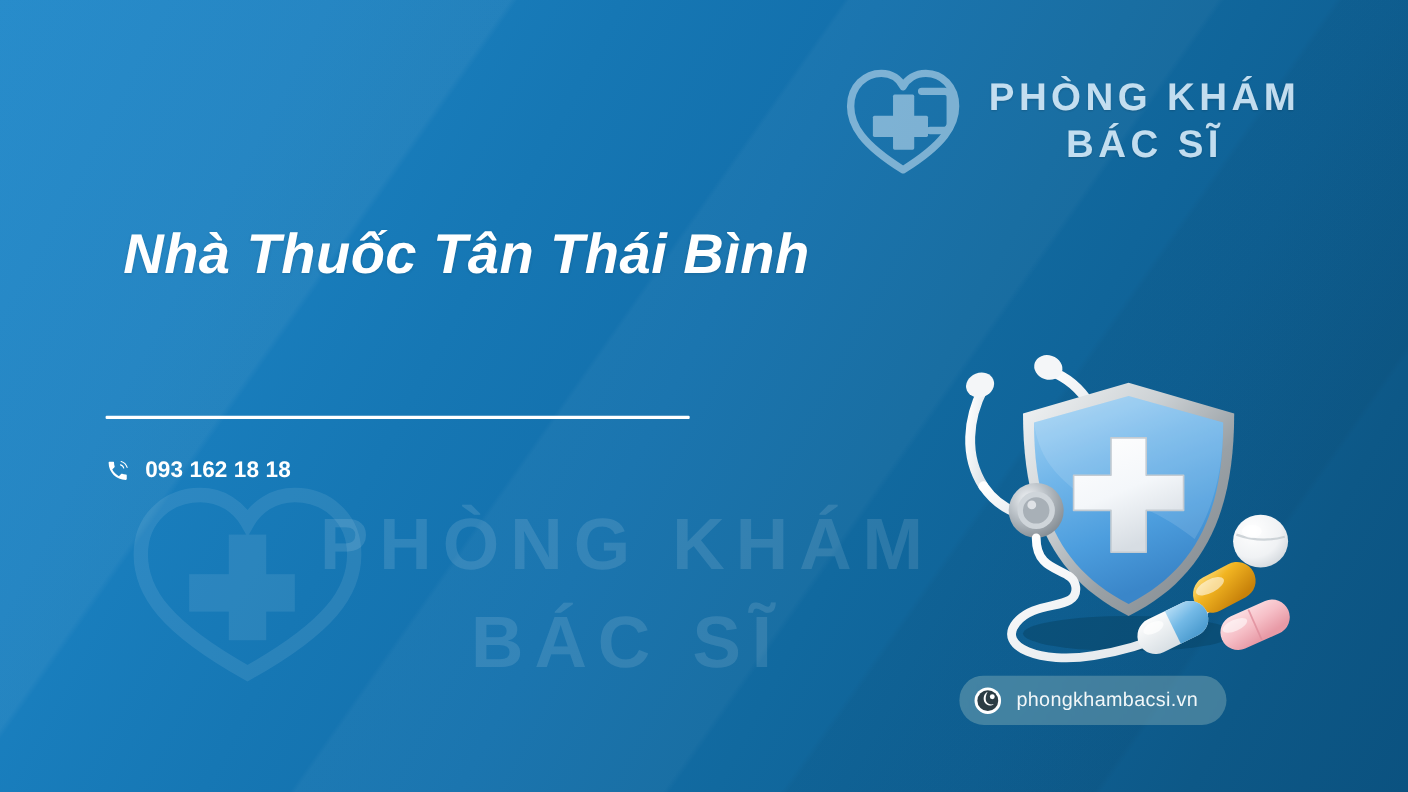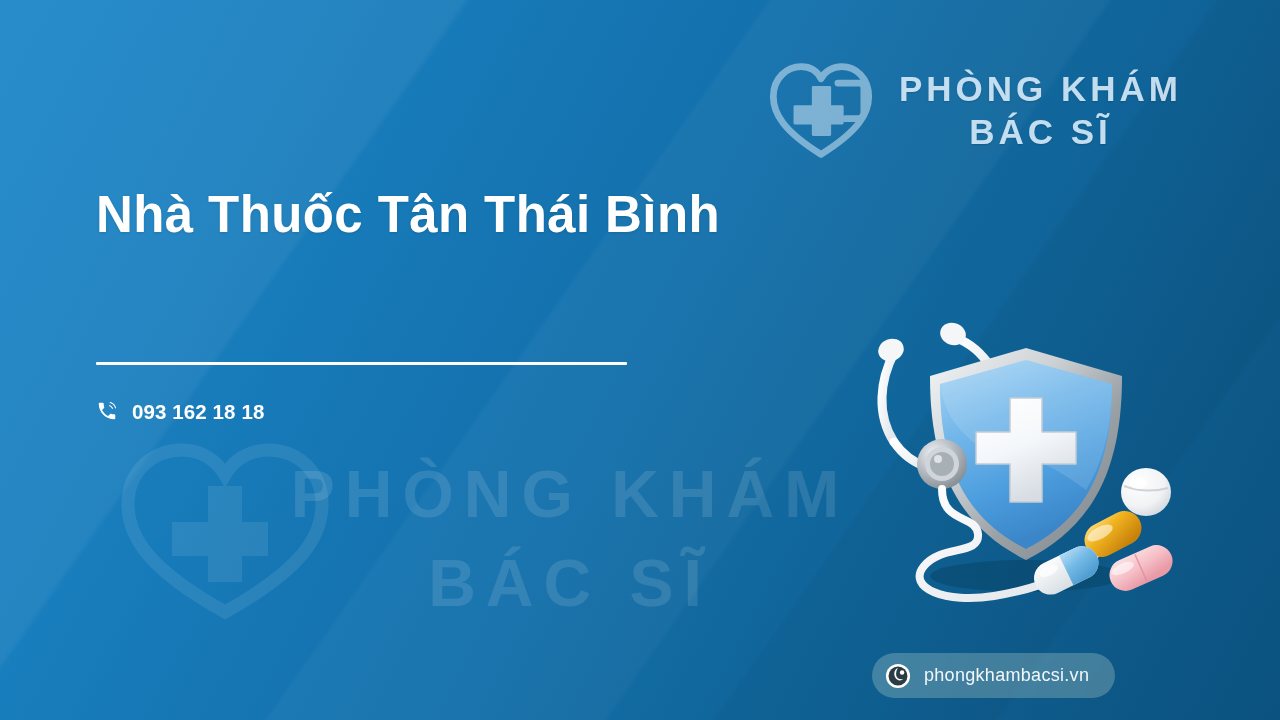--- a/index.html
+++ b/index.html
@@ -104,22 +104,23 @@
     left: 96px;
     top: 186px;
     width: 790px;
   }
   .title {
     color: #ffffff;
     font-size: 51px;
     font-weight: 700;
     line-height: 1.15;
     letter-spacing: 0.4px;
-    margin: 0;
+    margin: 16px;
     text-shadow: 0 1px 3px rgba(0,0,0,0.12);
+    font-style: italic;
   }
   .divider {
     width: 531px;
     height: 3px;
     background: #ffffff;
     margin-top: 117px;
     border-radius: 1px;
   }
   .subtitle {
     color: #ffffff;
@@ -127,21 +128,21 @@
     font-weight: 700;
     margin-top: 32px;
     letter-spacing: 0.2px;
   }
 
   .contact-list {
     margin-top: 32px;
   }
   .contact-row {
     display: flex;
-    align-items: flex-start;
+    align-items: center;
     gap: 14px;
     margin-bottom: 17px;
   }
   .contact-icon {
     flex: 0 0 auto;
     width: 22px;
     height: 26px;
     display: flex;
     align-items: center;
     justify-content: center;
@@ -153,21 +154,21 @@
     font-weight: 700;
     line-height: 1.42;
     letter-spacing: 0.1px;
   }
   .contact-text.phone { font-size: 20.5px; }
 
   
   .site-pill {
     position: absolute;
     left: 872px;
-    top: 653px;
+    top: 614px;
     height: 45px;
     padding: 0 26px 0 13px;
     display: flex;
     align-items: center;
     gap: 13px;
     border-radius: 24px;
     background: rgba(190, 215, 205, 0.30);
     backdrop-filter: blur(1px);
   }
   .site-pill .globe {

